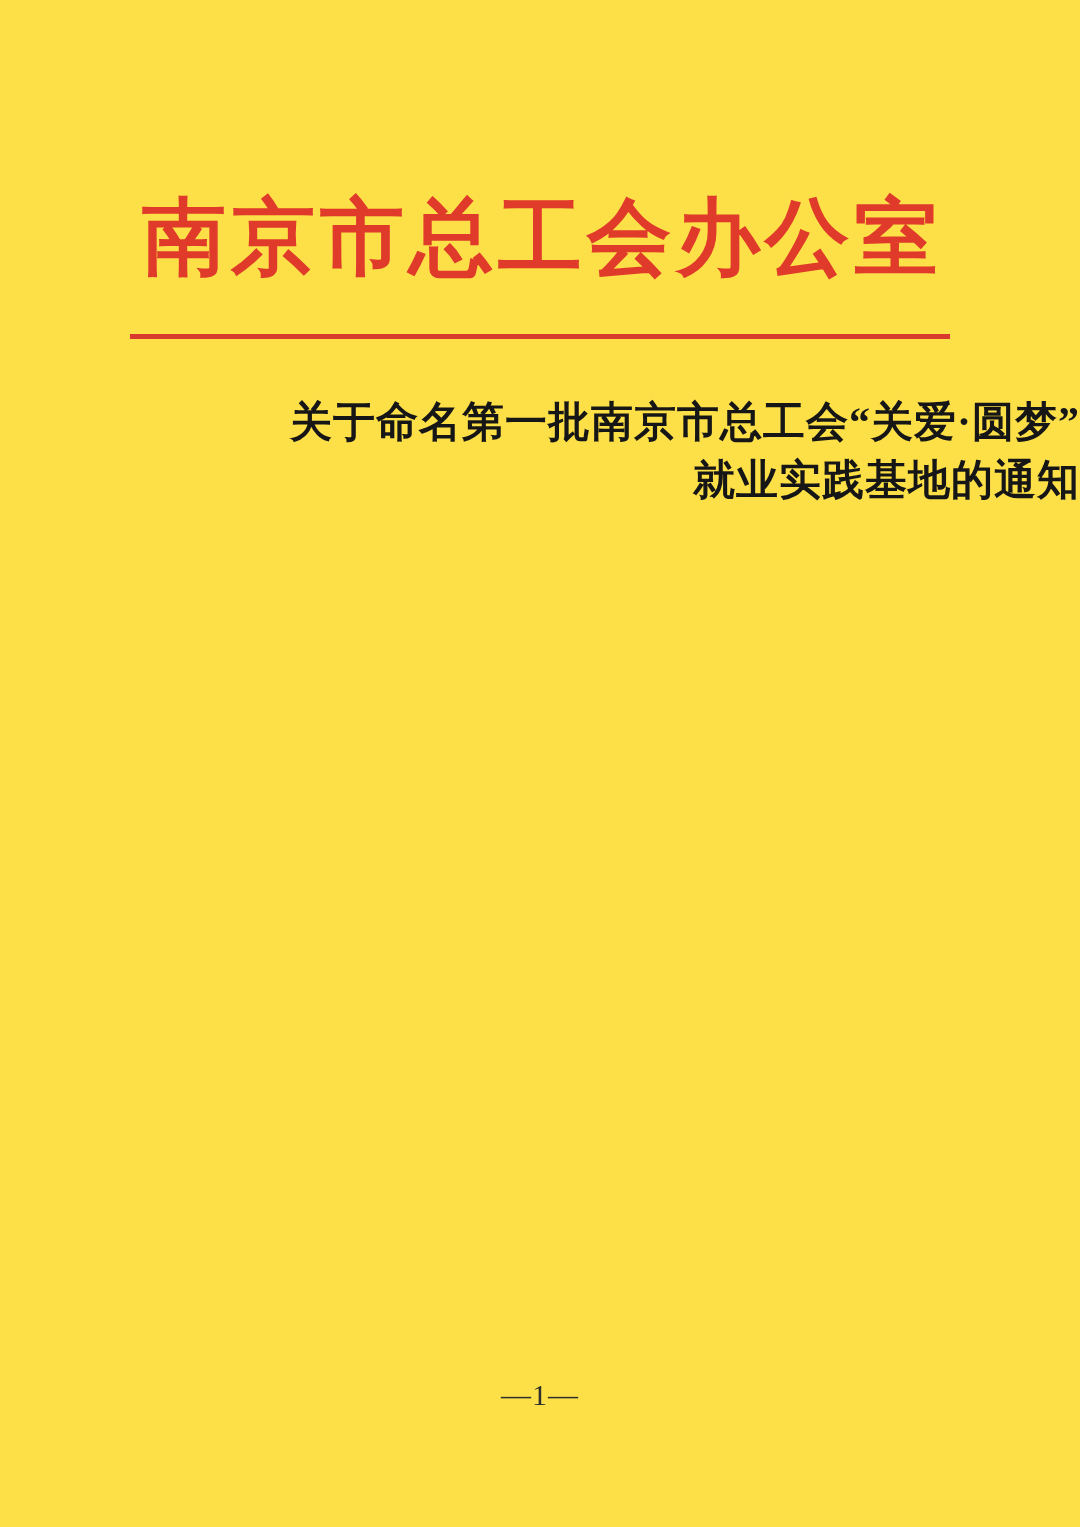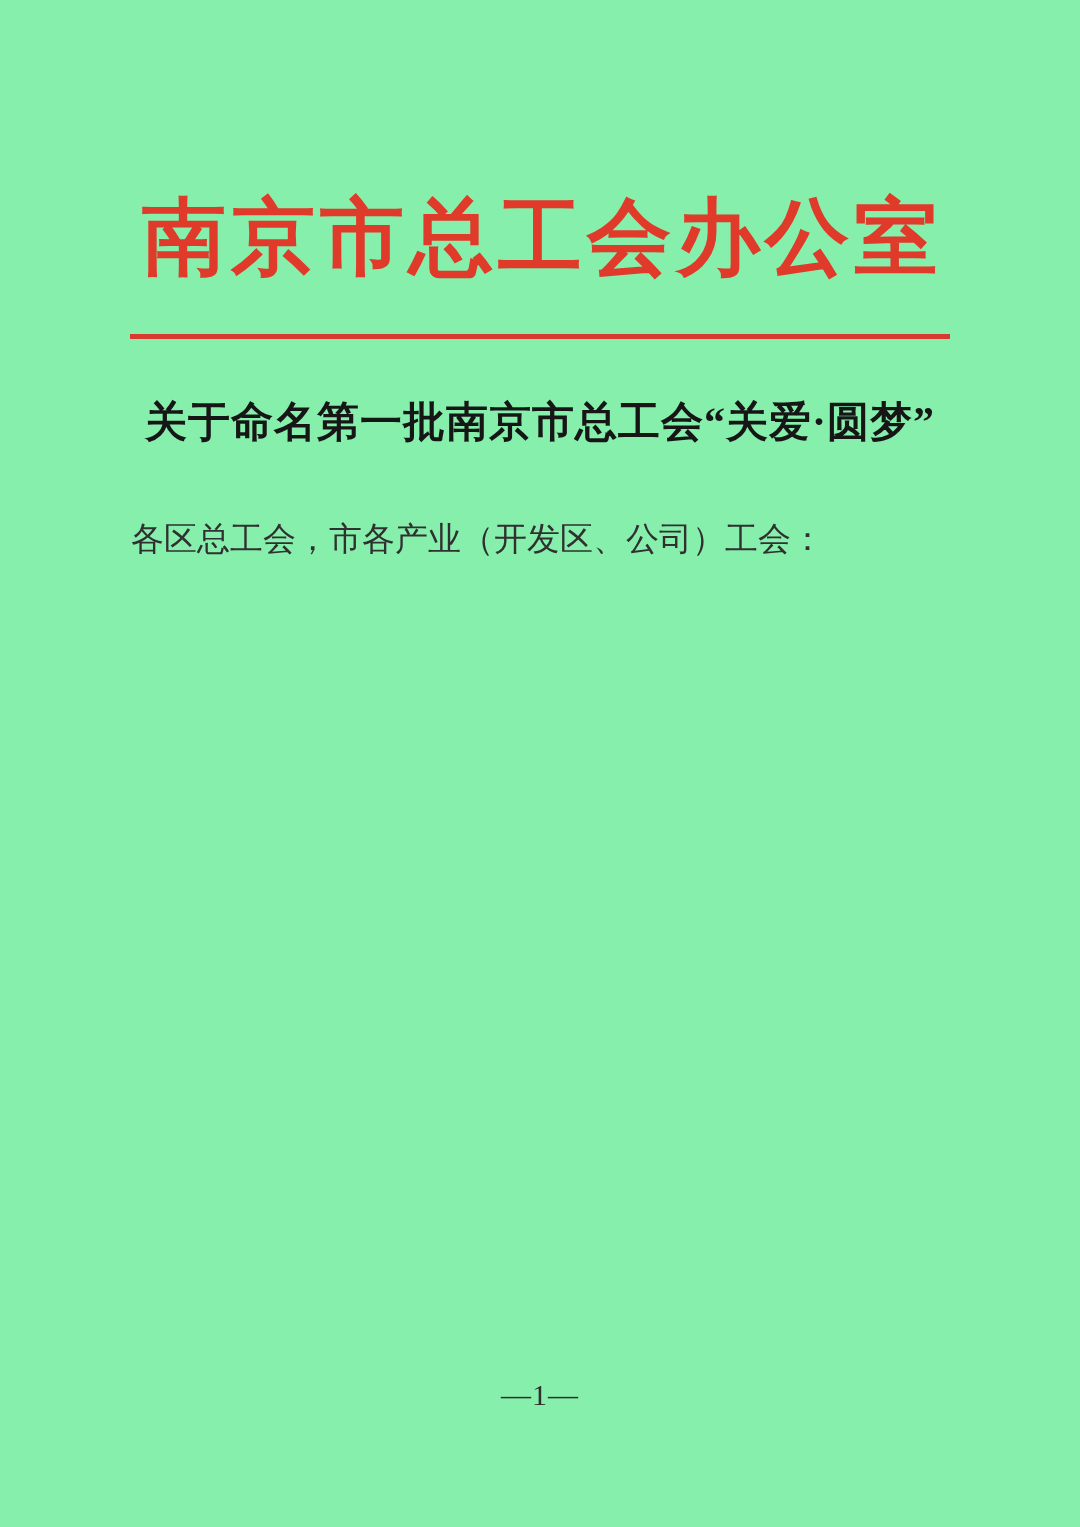--- a/index.html
+++ b/index.html
@@ -3,21 +3,21 @@
 <meta charset="utf-8">
 <style>
   * { margin: 0; padding: 0; box-sizing: border-box; }
   html, body { background: #ffffff; }
 
   .page {
     position: relative;
     width: 1080px;
     height: 1527px;
     margin: 0 auto;
-    background: #86efac;
+    background: #fde047;
     font-family: "Liberation Serif", "DejaVu Serif", serif;
     overflow: hidden;
   }
 
   
   .letterhead {
     padding-top: 196px;
     text-align: center;
   }
   .org-name {
@@ -32,21 +32,21 @@
   .red-rule {
     width: 820px;
     height: 5px;
     margin: 54px auto 0 auto;
     background: #d93a2e;
   }
 
   
   .doc-title {
     margin-top: 54px;
-    text-align: center;
+    text-align: right;
     font-size: 42px;
     line-height: 58px;
     font-weight: 700;
     color: #161616;
     letter-spacing: 1px;
   }
 
   
   .doc-body {
     width: 818px;
@@ -77,23 +77,23 @@
 
 <div class="page">
 
   <header class="letterhead">
     <h1 class="org-name">南京市总工会办公室</h1>
     <div class="red-rule"></div>
   </header>
 
   <h2 class="doc-title">
     <span>关于命名第一批南京市总工会“关爱·圆梦”</span><br>
+    <span>就业实践基地的通知</span>
   </h2>
 
   <main class="doc-body">
-    <p class="salutation">各区总工会，市各产业（开发区、公司）工会：</p>
   </main>
 
   <footer class="page-footer">
     <span>—1—</span>
   </footer>
 
 </div>
 
 </body></html>

